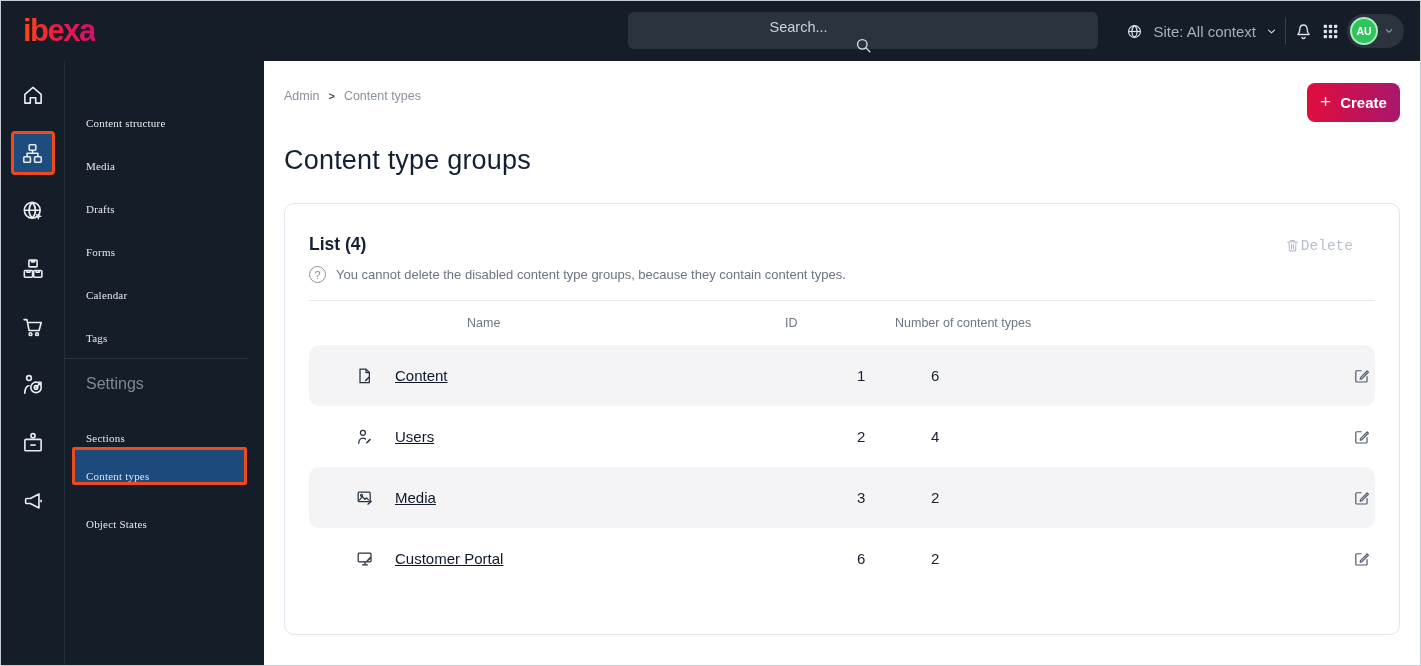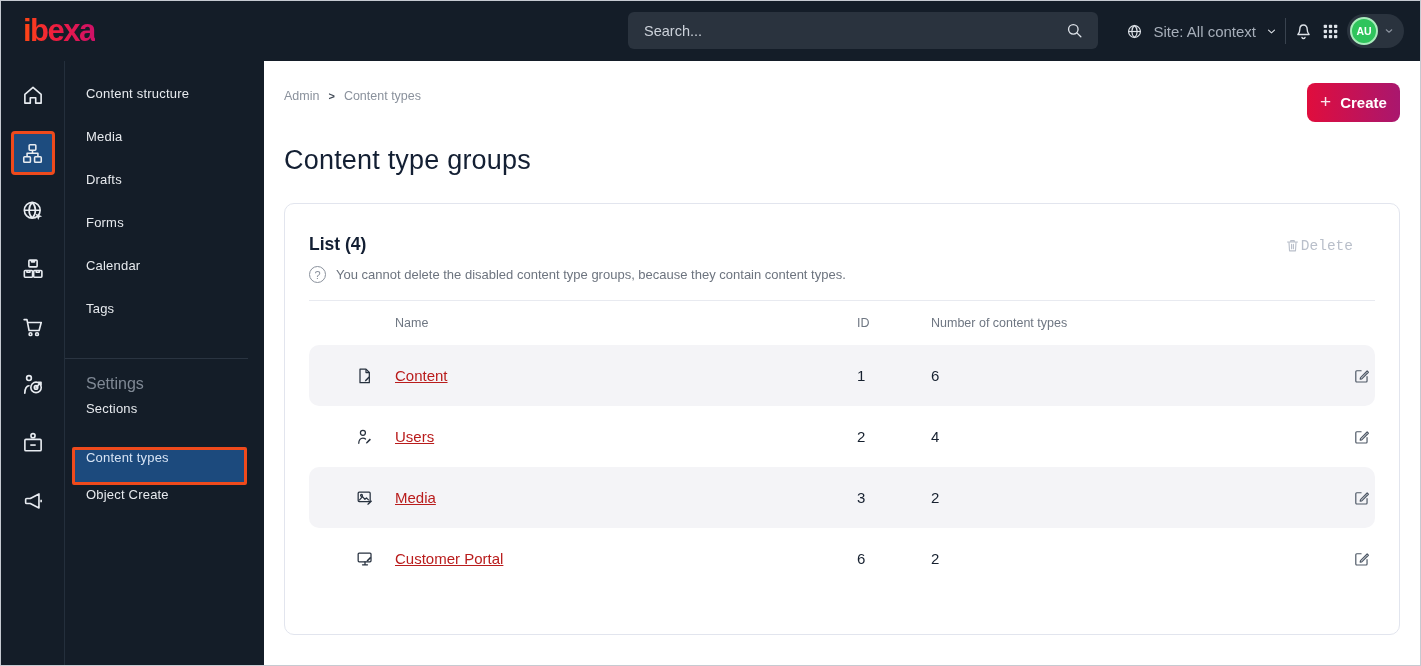--- a/index.html
+++ b/index.html
@@ -6,21 +6,21 @@
   html,body { margin:0; padding:0; overflow:hidden; background:#fff; }
   body { font-family:"Liberation Sans", sans-serif; }
   .page { width:1421px; height:666px; border:1px solid #c6cad1; position:relative; background:#fff; display:flex; flex-direction:column; }
 
   
   .topbar { height:60px; background:#141d28; position:relative; display:flex; align-items:center; flex:0 0 60px; }
   .logo { margin-left:22px; font-size:31px; font-weight:bold; letter-spacing:-1.5px;
           background:linear-gradient(90deg,#ff4713 0%,#ee1c40 45%,#cf1168 100%);
           -webkit-background-clip:text; background-clip:text; color:transparent; }
   .search-box { position:absolute; left:627px; top:11px; width:470px; height:37px; background:#2a333e;
-                border-radius:6px; display:flex; align-items:center; padding:6px 14px; }
+                border-radius:6px; display:flex; align-items:center; padding:6px 14px;flex-direction:column; }
   .search-box input { flex:1; background:transparent; border:none; outline:none; color:#dfe3e8; font-size:14.5px; font-family:inherit; }
   .search-box input::placeholder { color:#ccd2da; }
   .topbar-right { position:absolute; right:16px; top:0; height:100%; display:flex; align-items:center; gap:7px; color:#c8cfd7; }
   .site-context { display:flex; align-items:center; gap:9px; font-size:15px; color:#a7afba; cursor:pointer; }
   .vdiv { width:1px; height:26px; background:#39434f; }
   .icon-btn { display:flex; align-items:center; justify-content:center; cursor:pointer; color:#dde2e8; }
   .avatar-pill { background:#2a333e; border-radius:17px; height:34px; display:flex; align-items:center; gap:5px; padding:3px 9px 3px 3px; cursor:pointer; }
   .avatar { width:28px; height:28px; border-radius:50%; background:#2fc45c; border:2px solid #a9ecbc; color:#fff;
             font-size:10.5px; font-weight:bold; display:flex; align-items:center; justify-content:center; }
 
@@ -29,22 +29,22 @@
 
   
   .icon-rail { width:64px; background:#141d28; border-right:1px solid #242f3c; display:flex; flex-direction:column;
                align-items:center; padding-top:12px; gap:14px; }
   .rail-item { width:44px; height:44px; border-radius:4px; display:flex; align-items:center; justify-content:center;
                color:#e8ecf1; cursor:pointer; flex:0 0 auto; }
   .rail-item.active { background:#1d4c7f; border:3px solid #ef4a1c; }
 
   
   .menu-panel { width:199px; background:#141d28; padding-top:25px; color:#e7eaee; }
-  .menu-item { height:43px; display:flex; align-items:flex-start; padding-left:21px; font-size:13px; font-weight:500;
-               letter-spacing:.2px; cursor:pointer; }
+  .menu-item { height:43px; display:flex; align-items:flex-end; padding-left:21px; font-size:11px; font-weight:500;
+               letter-spacing:.2px; cursor:pointer;font-family:Liberation Serif, serif; }
   .menu-section-label { margin:14px 16px 2px 0; border-top:1px solid #2a3441; padding:16px 0 6px 21px;
                         color:#7f8894; font-size:16px; }
   .menu-item.active { background:#1c4a7d; border:3px solid #ef4a1c; height:38px; margin:3px 17px 2px 7px;
                       padding-left:11px; border-radius:2px; color:#d6e3f4; }
 
   
   .main { flex:1; background:#fff; padding:0 20px; min-width:0; }
   .breadcrumb-row { margin-top:22px; display:flex; justify-content:space-between; align-items:flex-start; }
   .breadcrumb { display:flex; align-items:center; gap:9px; font-size:12.5px; color:#8a919c; margin-top:6px; }
   .crumb-sep { color:#444d59; font-weight:bold; font-size:11px; }
@@ -58,27 +58,27 @@
   .card-head { display:flex; justify-content:space-between; align-items:flex-end; }
   .list-title { font-size:17.5px; font-weight:700; color:#131f33; margin-top:10px; }
   .delete-btn { display:flex; align-items:center; gap:0; color:#b9bfca; font-size:14.5px; margin-top:14px;
                 margin-right:16px; cursor:default; background:none; border:none; font-family:Liberation Mono, monospace; }
   .info-row { display:flex; align-items:center; gap:10px; margin-top:11px; color:#6d747f; font-size:13px; }
   .q-circle { width:17px; height:17px; border:1.2px solid #8a919c; border-radius:50%; color:#8a919c; font-size:11px;
               display:flex; align-items:center; justify-content:center; flex:0 0 auto; }
   .table-divider { border-top:1px solid #e8eaf0; margin-top:17px; }
 
   .trow { display:grid; grid-template-columns:46px 40px 1fr 74px 400px 44px; align-items:center; }
-  .thead { height:44px; font-size:12.5px; color:#6e7682; }
+  .thead { height:44px; font-size:12.5px; color:#6e7682;gap:36px; }
   .data-row { height:61px; font-size:15px; color:#16202f; }
   .data-row.striped { background:#f4f4f7; border-radius:10px; }
   .cell-check { padding-left:13px; }
   .checkbox { width:16px; height:16px; background:#e5e7ec; border-radius:3px; cursor:pointer; }
   .row-icon { color:#27313f; display:flex; align-items:center; }
-  .name-link { color:#b91c1c; font-weight:500; text-decoration:underline; cursor:pointer; }
+  .name-link { color:#0f172a; font-weight:500; text-decoration:underline; cursor:pointer; }
   .edit-btn { justify-self:end; padding-right:4px; color:#4e5866; cursor:pointer; display:flex; }
   svg { display:block; }
 </style>
 </head>
 <body>
 
 <div class="page">
 
   <div class="topbar">
     <div class="logo">ibexa</div>
@@ -238,21 +238,21 @@
         <span>Tags</span>
       </div>
       <div class="menu-section-label">Settings</div>
       <div class="menu-item">
         <span>Sections</span>
       </div>
       <div class="menu-item active">
         <span>Content types</span>
       </div>
       <div class="menu-item">
-        <span>Object Create</span>
+        <span>Object States</span>
       </div>
     </div>
 
     <div class="main">
 
       <div class="breadcrumb-row">
         <div class="breadcrumb">
           <span>Admin</span>
           <span class="crumb-sep">&gt;</span>
           <span>Content types</span>

